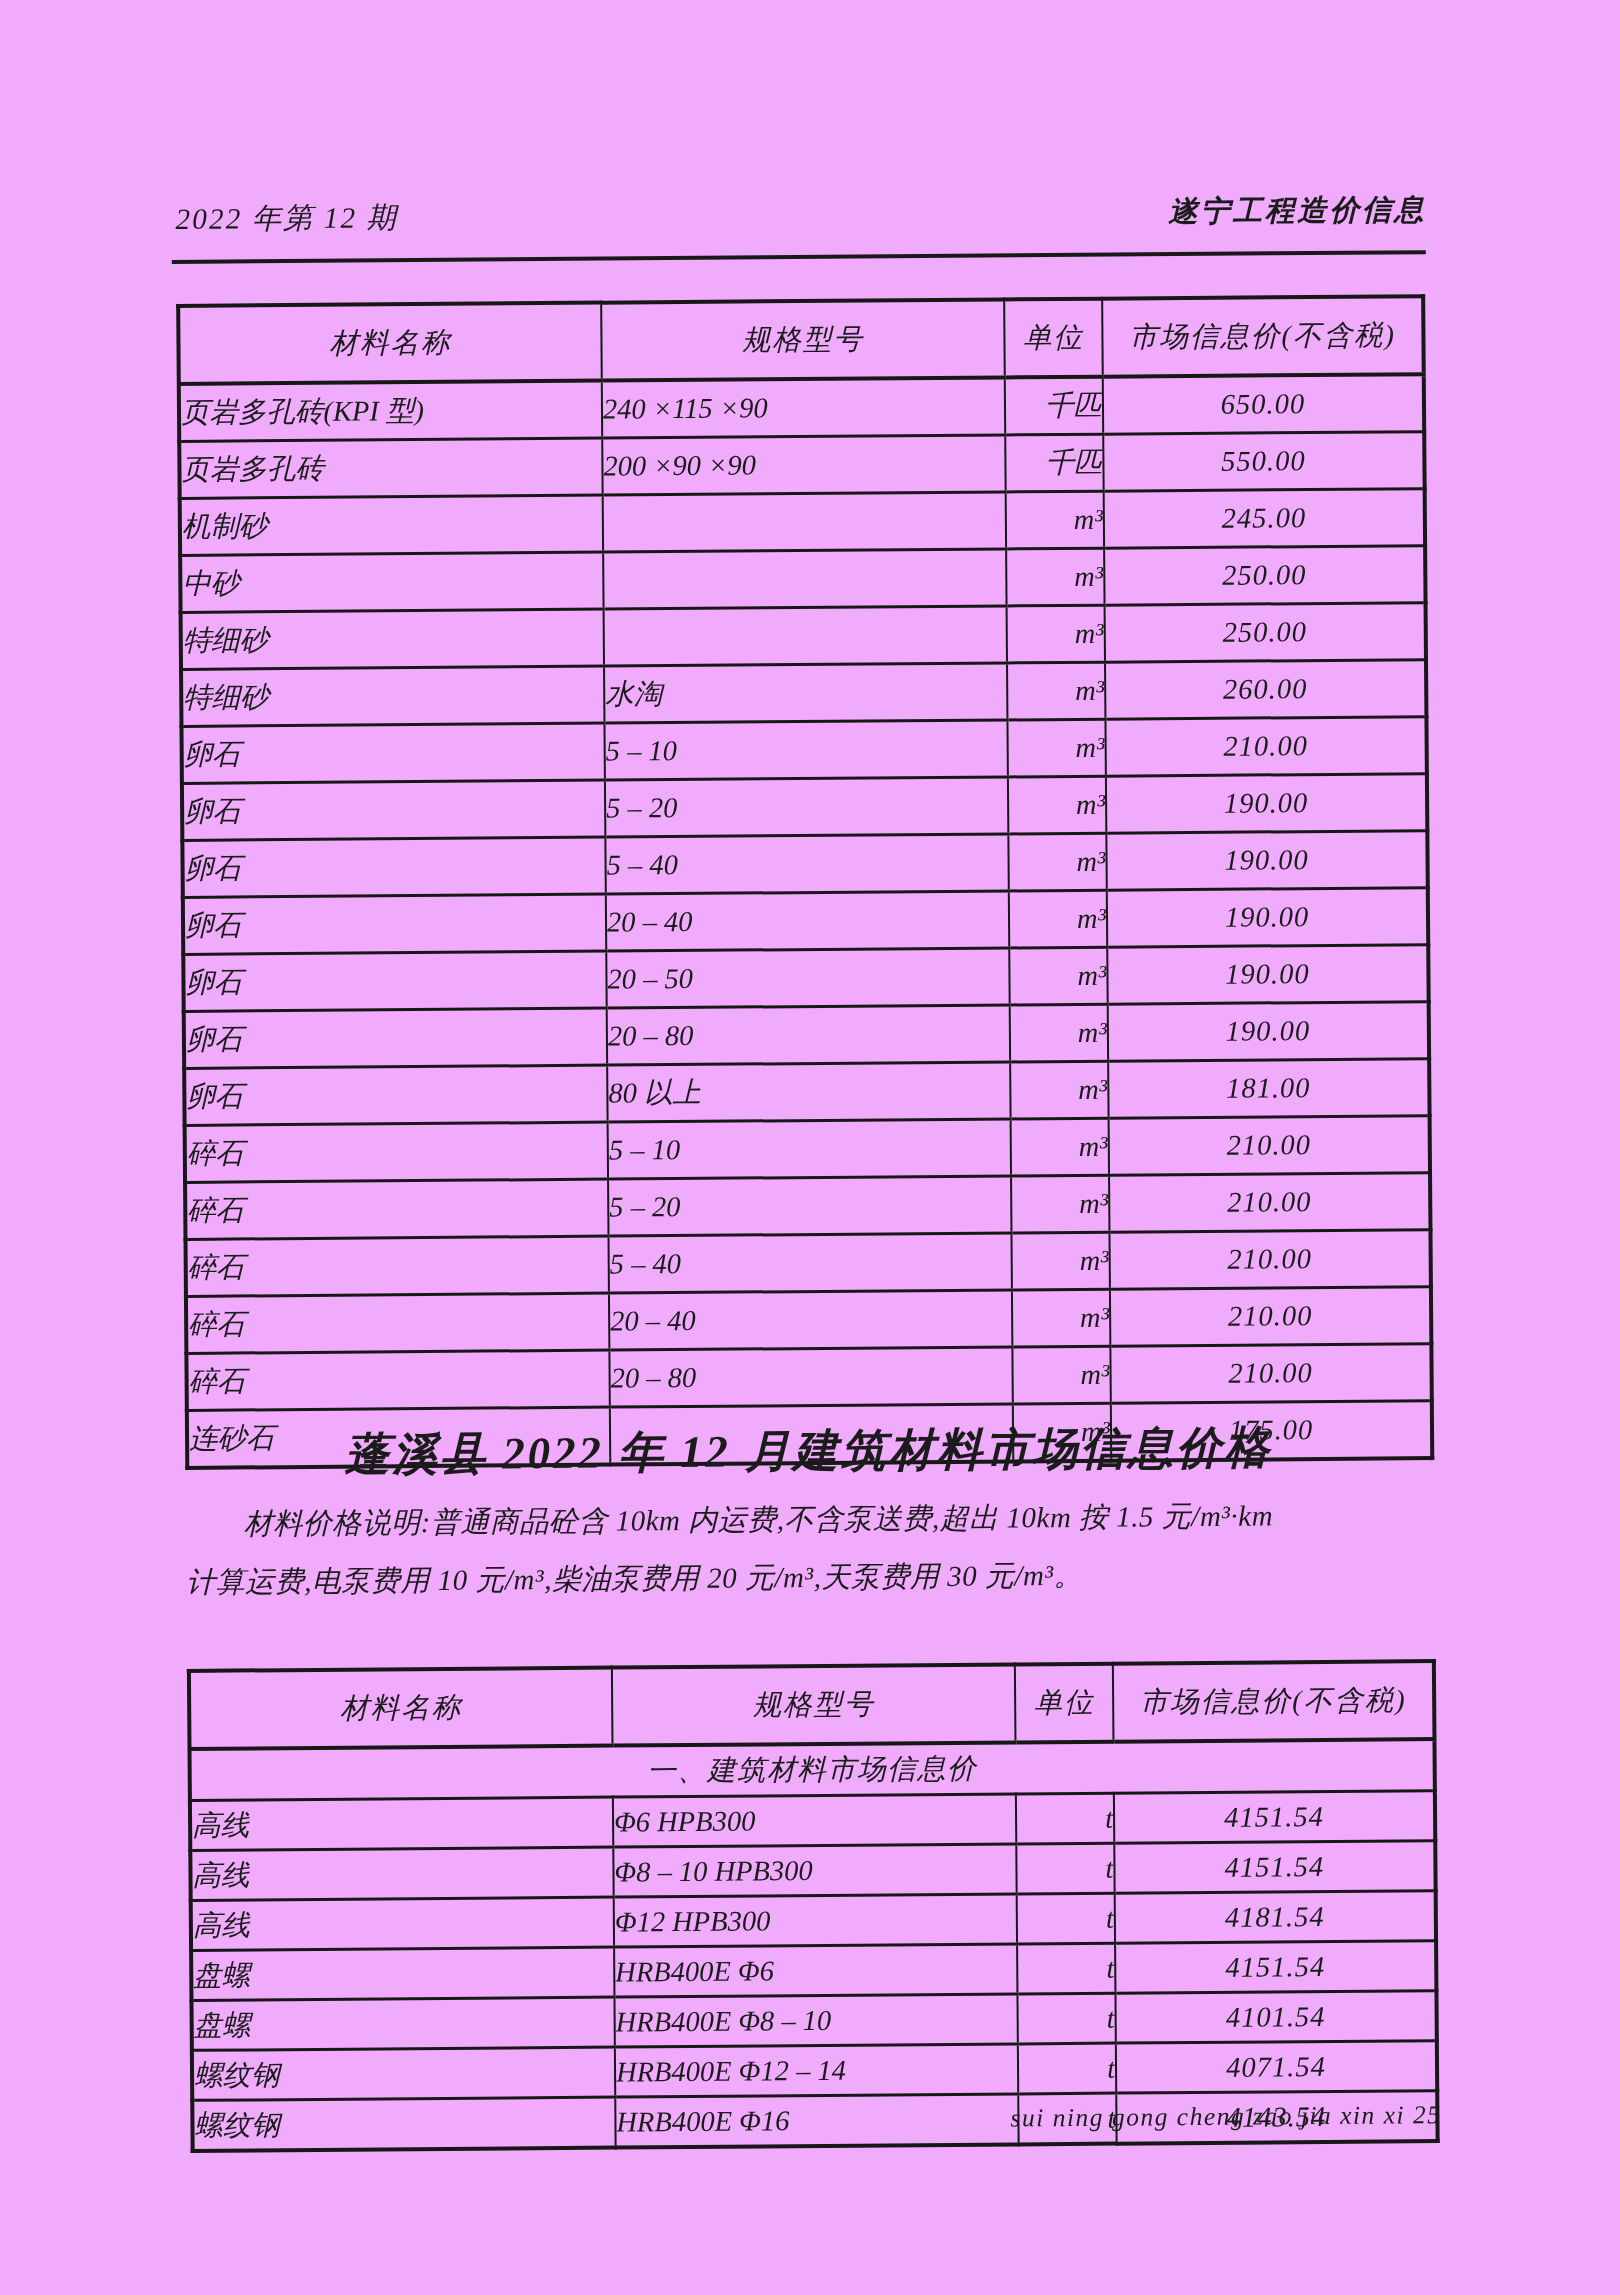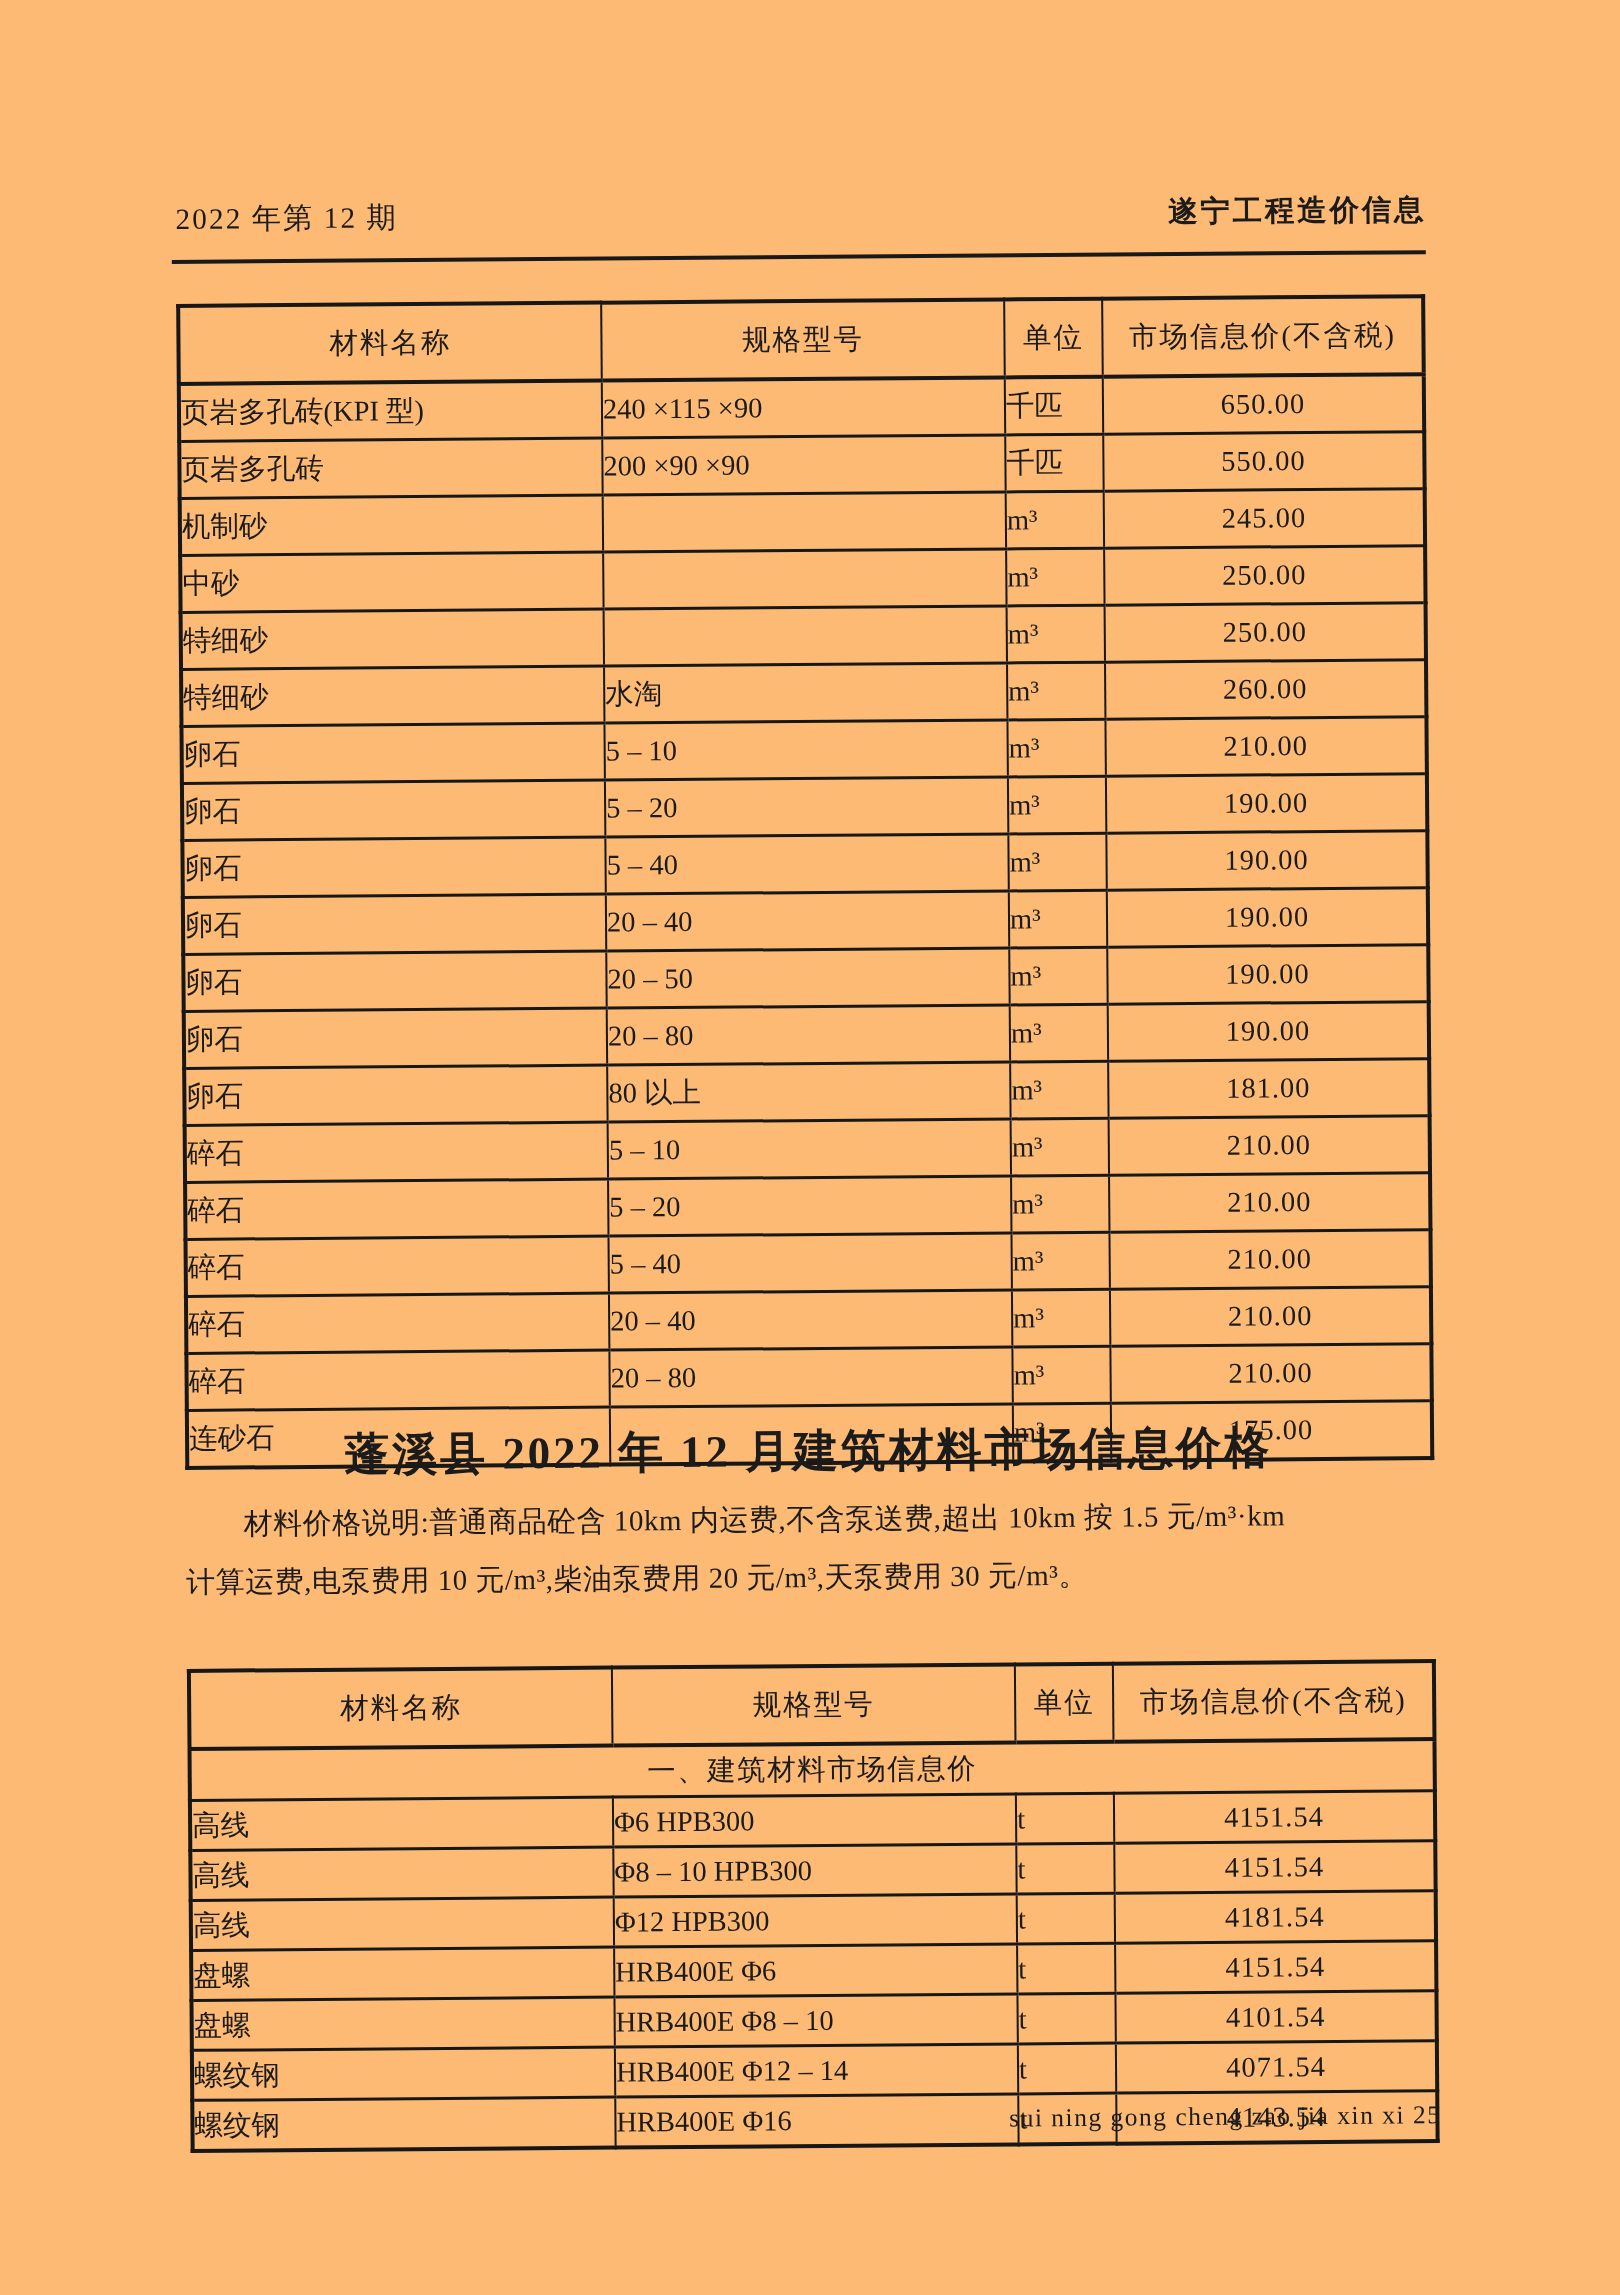--- a/index.html
+++ b/index.html
@@ -11,21 +11,22 @@
     width: 1620px;
     height: 2295px;
     position: relative;
     font-family: "Liberation Serif", "DejaVu Serif", serif;
     color: #1b1b1b;
     overflow: hidden;
   }
   .page {
     position: absolute;
     inset: 0;
-    background: #fdba74;
+    background: #f0abfc;
+    font-style: italic;
   }
   .content {
     position: absolute;
     inset: 0;
     transform: rotate(-0.45deg);
     transform-origin: 50% 40%;
   }
 
   
   .page-header {
@@ -83,21 +84,21 @@
   .t2 { top: 1664px; }
   .t2 thead th { height: 55px; }
   .t2 tbody td { height: 47px; }
   .t2 .group-row td {
     height: 48px;
     text-align: center;
     letter-spacing: 1.5px;
   }
   td.c-name { text-align: left; padding-left: 20.6px; }
   td.c-spec { text-align: left; padding-left: 22.6px; }
-  td.c-unit { text-align: left; margin-left: 36px; }
+  td.c-unit { text-align: right; margin-left: 36px; }
   td.c-price { text-align: center; letter-spacing: 1px; }
 
   
   .section-title {
     position: absolute;
     top: 1421px;
     left: 181px;
     width: 1246px;
     margin: 0;
     text-align: center;

